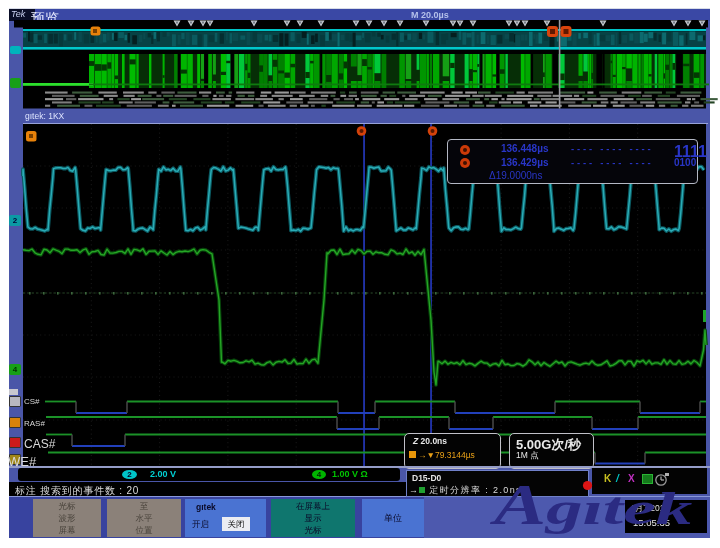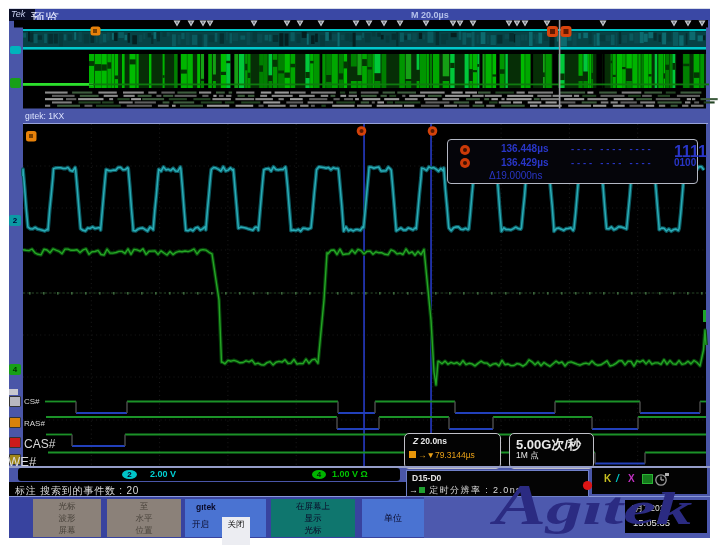--- a/index.html
+++ b/index.html
@@ -741,21 +741,21 @@
 <div class="t" style="left:15px;top:483.5px;font-size:10px;letter-spacing:0.8px;color:#dcdcdc">标注 搜索到的事件数 : 20</div>
 
 <div class="abs" style="left:9px;top:496px;width:701px;height:42px;background:#38439f"></div>
 <div class="abs" style="left:424px;top:496px;width:286px;height:42px;background:#4d59ae"></div>
 <div class="abs" style="left:9px;top:496px;width:701px;height:1px;background:#8a98d8"></div>
 <div class="abs" style="left:33px;top:499px;width:68px;height:38px;background:#8b8179;color:#48423a;font-size:8.5px;text-align:center;line-height:12px;padding-top:1px">光标<br>波形<br>屏幕</div>
 <div class="abs" style="left:107px;top:499px;width:74px;height:38px;background:#8b8179;color:#48423a;font-size:8.5px;text-align:center;line-height:12px;padding-top:1px">至<br>水平<br>位置</div>
 <div class="abs" style="left:185px;top:499px;width:81px;height:38px;background:#4a73d2"></div>
 <div class="t" style="left:196px;top:502px;font-size:8.5px;color:#0a0a28;font-weight:bold">gıtek</div>
 <div class="t" style="left:192px;top:519px;font-size:8.5px;color:#0a0a28">开启</div>
-<div class="abs" style="left:222px;top:517px;width:28px;height:28px;background:#ecedf2;color:#111;font-size:8.5px;text-align:center;line-height:14px">关闭</div>
+<div class="abs" style="left:222px;top:517px;width:28px;height:14px;background:#ecedf2;color:#111;font-size:8.5px;text-align:center;line-height:14px">关闭</div>
 <div class="abs" style="left:271px;top:499px;width:84px;height:38px;background:#0f766e;color:#0a0a28;font-size:8.5px;text-align:center;line-height:12px;padding-top:1px">在屏幕上<br>显示<br>光标</div>
 <div class="abs" style="left:362px;top:499px;width:62px;height:38px;background:#4a73d2;color:#0a0a28;font-size:9px;text-align:center;line-height:38px">单位</div>
 
 <div class="abs" style="left:406px;top:470px;width:183px;height:27px;background:#040404;border:1px solid #7080c8"></div>
 <div class="t" style="left:412px;top:472.5px;font-size:8.5px;color:#e4e4e4;font-weight:bold">D15-D0</div>
 <div class="t" style="left:409px;top:483.5px;font-size:9px;letter-spacing:1.4px;color:#dcdcdc">→<span style="display:inline-block;width:6px;height:6px;background:#20a030"></span> 定时分辨率 : 2.0ns</div>
 
 <div class="abs" style="left:592px;top:468px;width:115px;height:26px;background:#030303"></div>
 <div class="t" style="left:604px;top:473px;font-size:10px;font-weight:bold;color:#c8c020">K</div>
 <div class="t" style="left:616px;top:473px;font-size:10px;font-weight:bold;color:#00c8c8;font-style:italic">/</div>

